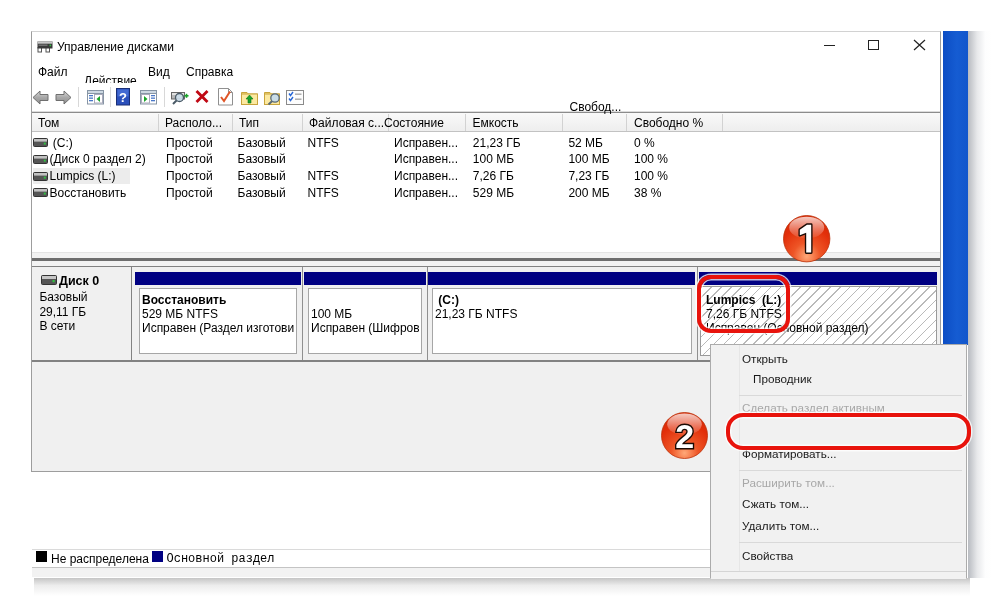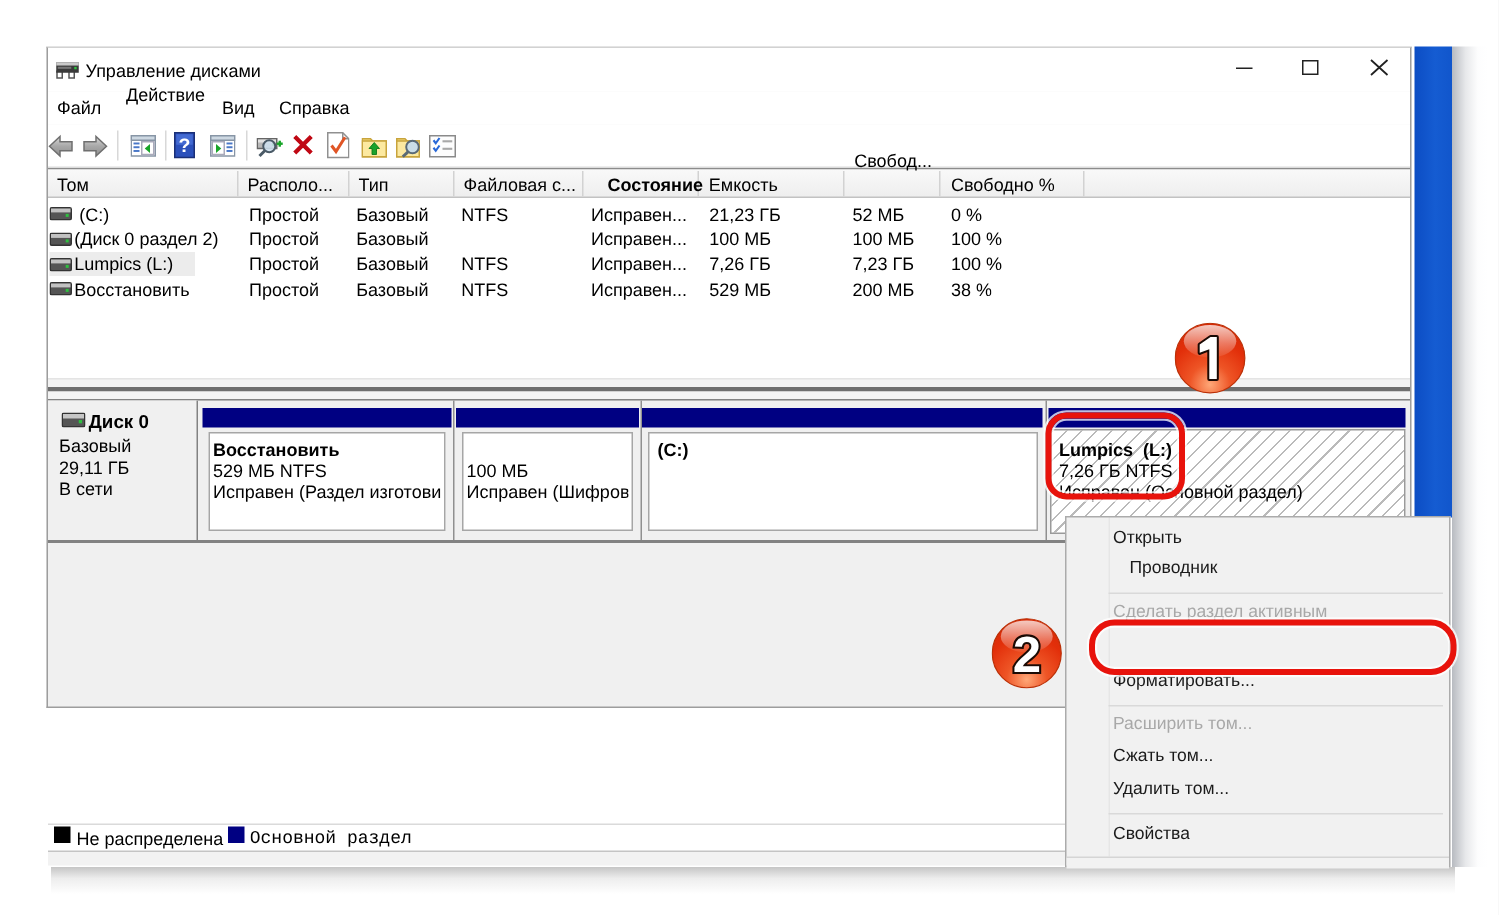--- a/index.html
+++ b/index.html
@@ -31,21 +31,21 @@
   </svg>
   <div class="abs" style="left:25px;top:8px;font-size:12px;">Управление дисками</div>
   <div class="abs" style="left:792px;top:13px;width:11px;height:1.2px;background:#222;"></div>
   <div class="abs" style="left:836px;top:8px;width:9px;height:8px;border:1.2px solid #222;"></div>
   <svg class="abs" style="left:881px;top:7px;" width="13" height="12" viewBox="0 0 13 12">
     <path d="M1,1 L12,11 M12,1 L1,11" stroke="#222" stroke-width="1.2"></path>
   </svg>
 
   <div class="abs" style="left:0;top:29px;width:100%;height:22px;background:#fff;"></div>
   <div class="abs" style="left:6px;top:33px;">Файл</div>
-  <div class="abs" style="left:52px;top:24px;">Действие</div>
+  <div class="abs" style="left:52px;top:42px;">Действие</div>
   <div class="abs" style="left:116px;top:33px;">Вид</div>
   <div class="abs" style="left:154px;top:33px;">Справка</div>
 
   <div class="abs" style="left:0;top:51px;width:100%;height:28px;background:#fff;border-bottom:1px solid #dcdcdc;"></div>
   <div class="abs" style="left:46px;top:55px;width:1px;height:20px;background:#d8d8d8;"></div>
   <div class="abs" style="left:77.5px;top:55px;width:1px;height:20px;background:#d8d8d8;"></div>
   <div class="abs" style="left:132px;top:55px;width:1px;height:20px;background:#d8d8d8;"></div>
 
   <svg class="abs" style="left:0px;top:57px;" width="17" height="17" viewBox="0 0 17 17">
     <defs>
@@ -137,21 +137,21 @@
   <div class="abs" style="left:356.2px;top:82px;width:1px;height:17px;background:#d2d2d2;"></div>
   <div class="abs" style="left:433.3px;top:82px;width:1px;height:17px;background:#d2d2d2;"></div>
   <div class="abs" style="left:530px;top:82px;width:1px;height:17px;background:#d2d2d2;"></div>
   <div class="abs" style="left:594.2px;top:82px;width:1px;height:17px;background:#d2d2d2;"></div>
   <div class="abs" style="left:689.9px;top:82px;width:1px;height:17px;background:#d2d2d2;"></div>
 
   <div class="abs nowrap" style="left:6px;top:84px;">Том</div>
   <div class="abs nowrap" style="left:133px;top:84px;">Располо...</div>
   <div class="abs nowrap" style="left:207px;top:84px;">Тип</div>
   <div class="abs nowrap" style="left:277px;top:84px;">Файловая с...</div>
-  <div class="abs nowrap" style="left:373px;top:84px;font-weight:bold;">Состояние</div>
+  <div class="abs nowrap" style="left:352px;top:84px;">Состояние</div>
   <div class="abs nowrap" style="left:440.5px;top:84px;">Емкость</div>
   <div class="abs nowrap" style="left:537.5px;top:68px;">Свобод...</div>
   <div class="abs nowrap" style="left:602px;top:84px;">Свободно %</div>
 
   <div class="abs" style="left:0;top:100px;width:908px;height:120px;background:#fff;"></div>
 
   <div class="abs" style="left:0.5px;top:135.7px;width:97px;height:16.8px;background:#ececec;"></div>
 
   <svg class="abs" style="left:1px;top:106px;" width="15" height="9" viewBox="0 0 15 9">
       <rect x="0.5" y="0.5" width="14" height="8" rx="1" fill="#555" stroke="#333"></rect>
@@ -242,20 +242,21 @@
   <div class="abs" style="left:399.5px;top:255.5px;width:260px;height:66px;background:#fff;border:1px solid #a6a6a6;box-sizing:border-box;"></div>
 
   <div class="abs" style="left:667.5px;top:253.5px;width:237px;height:70px;border:1px solid #9a9a9a;box-sizing:border-box;background:#fff repeating-linear-gradient(135deg,#bababa 0px,#bababa 1px,transparent 1px,transparent 7px);"></div>
 
   <div class="abs nowrap" style="left:110px;top:260.5px;width:152px;font-weight:bold;">Восстановить</div>
   <div class="abs nowrap" style="left:110px;top:275px;width:152px;">529 МБ NTFS</div>
   <div class="abs nowrap" style="left:110px;top:289.3px;width:152px;">Исправен (Раздел изготовит</div>
   <div class="abs nowrap" style="left:279px;top:275px;width:108px;">100 МБ</div>
   <div class="abs nowrap" style="left:279px;top:289.3px;width:108px;">Исправен (Шифров</div>
   <div class="abs nowrap" style="left:403px;top:260.5px;width:253px;font-weight:bold;">&nbsp;(C:)</div>
+  <div class="abs nowrap" style="left:403px;top:275px;width:253px;">21,23 ГБ NTFS</div>
   <div class="abs nowrap" style="left:674px;top:260.5px;font-weight:bold;">Lumpics&nbsp;&nbsp;(L:)</div>
   <div class="abs nowrap" style="left:674px;top:275px;">7,26 ГБ NTFS</div>
   <div class="abs nowrap" style="left:674px;top:289.3px;">Исправен (Основной раздел)</div>
 
   <div class="abs" style="left:0;top:516.5px;width:908px;height:1px;background:#dadada;"></div>
   <div class="abs" style="left:3.5px;top:518.5px;width:11.5px;height:11.5px;background:#000;"></div>
   <div class="abs nowrap" style="left:19px;top:519.5px;">Не распределена</div>
   <div class="abs" style="left:119.5px;top:518.5px;width:11.5px;height:11.5px;background:#000082;"></div>
   <div class="abs nowrap" style="left:134.5px;top:519.5px;font-family:Liberation Mono, monospace;">Основной раздел</div>
   <div class="abs" style="left:0;top:535px;width:908px;height:1px;background:#c4c4c4;"></div>

